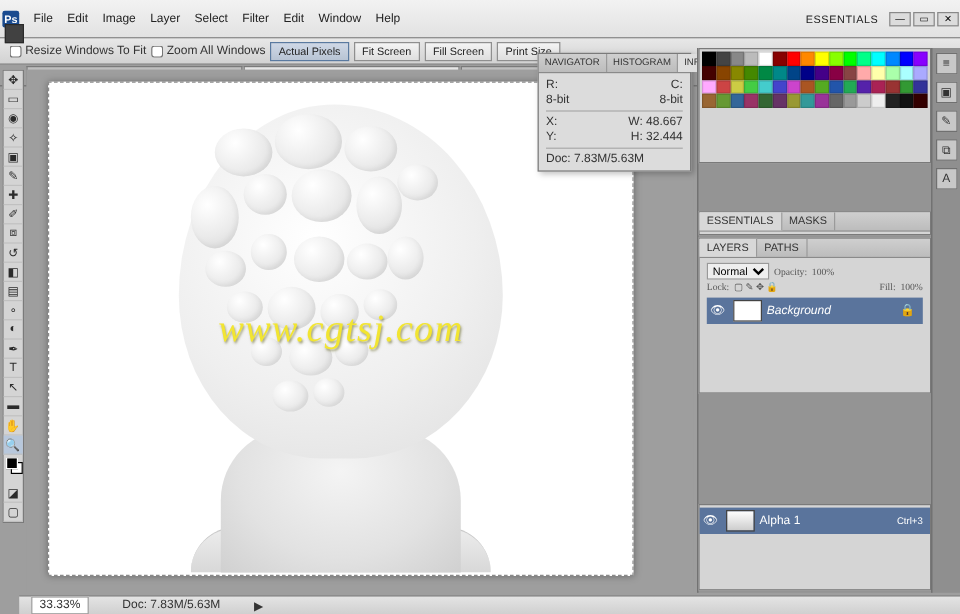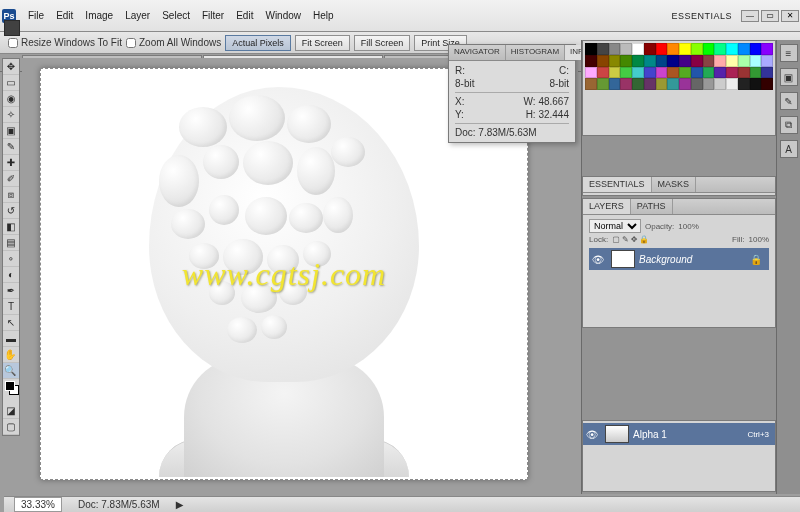--- a/index.html
+++ b/index.html
@@ -38,21 +38,21 @@
 .work { position:absolute; left:22px; top:58px; right:222px; bottom:18px; background:#9e9e9e; overflow:hidden; }
 .canvas { position:absolute; left:18px; top:10px; width:488px; height:412px; background:#fff; box-shadow:0 0 6px rgba(0,0,0,0.35); border:1px dashed #8a8a8a; overflow:hidden; }
 .head { position:absolute; left:50%; top:18px; transform:translateX(-50%); width:330px; height:390px; }
 .neck { position:absolute; bottom:0; left:50%; transform:translateX(-50%); width:200px; height:120px; background:radial-gradient(ellipse at 50% 30%, #f4f4f4, #e2e2e2 60%, #d0d0d0); border-radius:60px 60px 0 0; }
 .collar { position:absolute; bottom:0; left:50%; transform:translateX(-50%); width:250px; height:38px; background:linear-gradient(#ededed,#d8d8d8); border-radius:40px 40px 0 0; border-top:1px solid #c8c8c8; }
 .skull { position:absolute; top:0; left:50%; transform:translateX(-50%); width:270px; height:295px; background:radial-gradient(circle at 42% 38%, #fff, #efefef 55%, #dedede); border-radius:48% 52% 46% 44% / 54% 54% 46% 46%; }
 .blob { position:absolute; background:radial-gradient(circle at 35% 30%, #fff, #eaeaea 60%, #d6d6d6); border-radius:50%; box-shadow:inset -2px -2px 4px rgba(0,0,0,0.05); }
 .wm { position:absolute; left:50%; top:50%; transform:translate(-50%,-50%); font-family:Georgia,serif; font-style:italic; font-size:32px; color:#f2e531; text-shadow:1px 1px 2px rgba(80,80,0,0.5); letter-spacing:1px; pointer-events:none; }
 
 
-.status { position:absolute; left:4px; bottom:0; right:0; height:16px; background:linear-gradient(#e4e4e4,#cfcfcf); border-top:1px solid #888; display:flex; align-items:center; padding-left:10px; color:#333; font-size:9px; gap:16px; }
+.status { position:absolute; left:16px; bottom:0; right:0; height:16px; background:linear-gradient(#e4e4e4,#cfcfcf); border-top:1px solid #888; display:flex; align-items:center; padding-left:10px; color:#333; font-size:9px; gap:28px; }
 .status .box { padding:1px 6px; background:#fff; border:1px solid #999; }
 
 
 .rp { position:absolute; right:0; top:40px; bottom:18px; width:219px; display:flex; }
 .rp .iconcol { width:24px; background:#8f8f8f; border-left:1px solid #6a6a6a; display:flex; flex-direction:column; align-items:center; padding-top:4px; gap:6px; }
 .rp .iconcol .ic { width:18px; height:18px; background:#c8c8c8; border:1px solid #707070; display:flex; align-items:center; justify-content:center; font-size:10px; color:#333; }
 .rp .panels { flex:1; display:flex; flex-direction:column; background:#949494; border-left:1px solid #6a6a6a; }
 .panel { background:#d5d5d5; border:1px solid #7a7a7a; margin-bottom:2px; display:flex; flex-direction:column; }
 .panel .ptabs { height:16px; background:linear-gradient(#cfcfcf,#bcbcbc); display:flex; border-bottom:1px solid #8a8a8a; }
 .panel .ptab { padding:2px 6px; font-size:9px; color:#333; border-right:1px solid #9a9a9a; }
@@ -78,21 +78,21 @@
 .layerrow .eye { width:18px; text-align:center; }
 .layerrow .thumb { width:24px; height:18px; background:#fff; margin:0 4px; border:1px solid #444; }
 .layerrow .nm { font-style:italic; }
 .chrow { display:flex; align-items:center; height:22px; background:#5a749c; color:#fff; margin-top:2px; }
 .chrow .eye { width:18px; text-align:center; }
 .chrow .thumb { width:24px; height:18px; background:linear-gradient(#fff,#ccc); margin:0 4px; border:1px solid #444; }
 .chrow .sc { margin-left:auto; margin-right:6px; font-size:8px; }
 
 .ctl { display:flex; align-items:center; gap:4px; font-size:9px; color:#555; }
 .ctl select,.ctl input { font-size:9px; height:14px; background:#eee; border:1px solid #999; }
-.small { font-size:8px; color:#555; }
+.small { font-size:8px; color:#555;font-family:Liberation Serif, serif; }
 </style>
 </head>
 <body>
 
 <div class="menubar">
   <div class="logo">Ps</div>
   <div class="mitem">File</div>
   <div class="mitem">Edit</div>
   <div class="mitem">Image</div>
   <div class="mitem">Layer</div>

